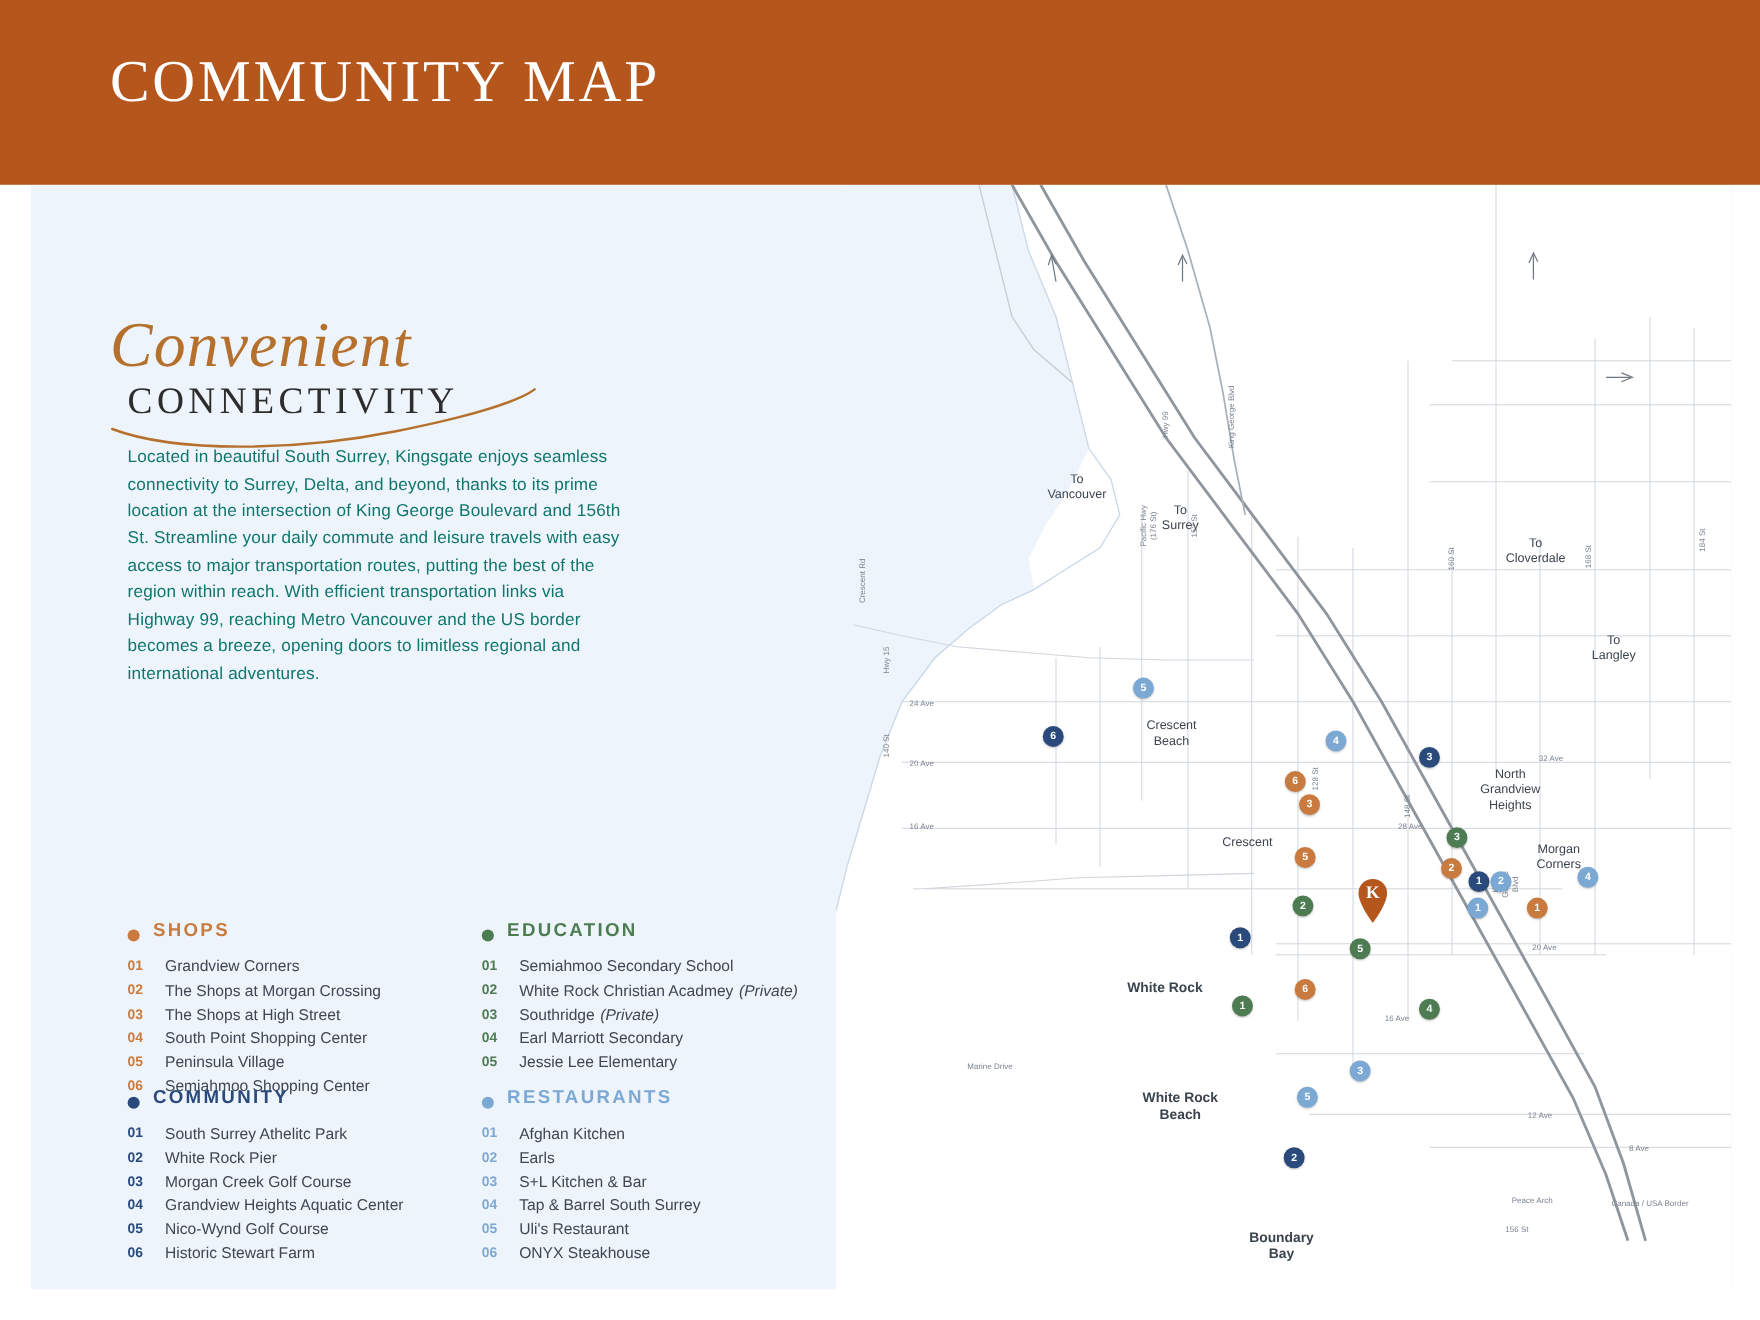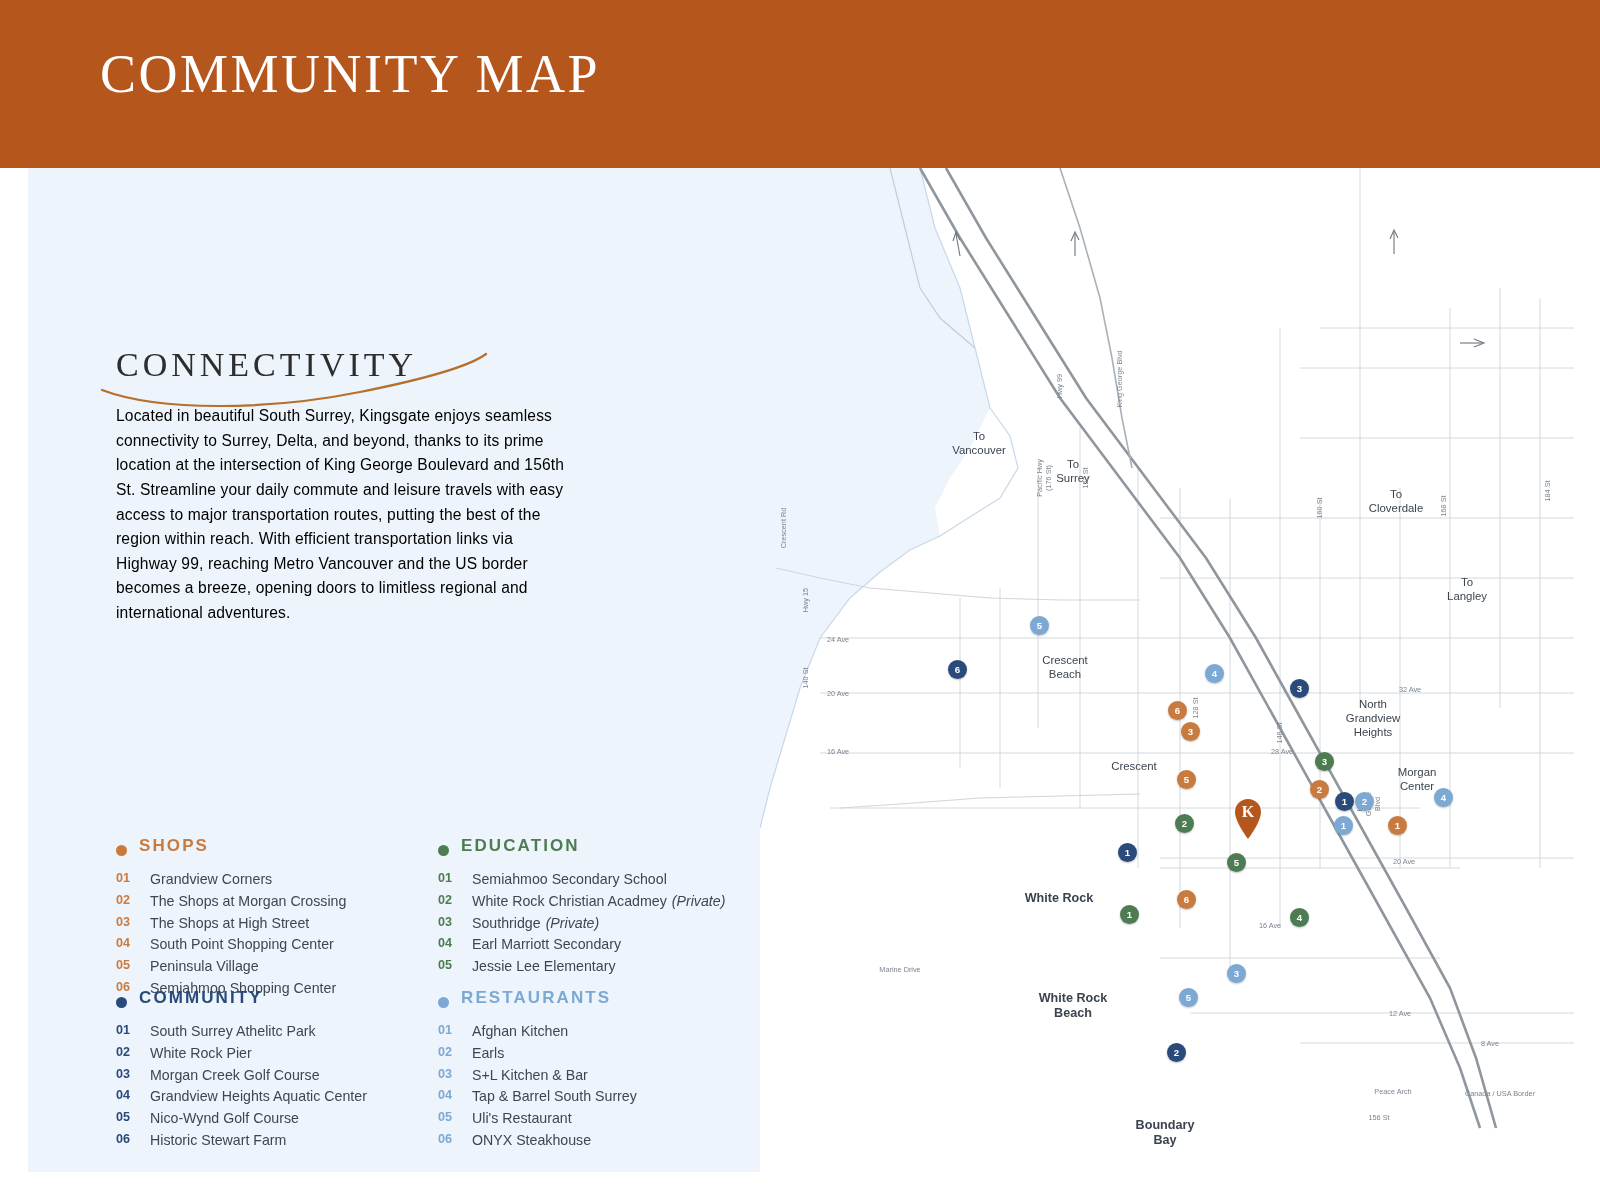--- a/index.html
+++ b/index.html
@@ -89,21 +89,21 @@
     color: #2d2d2d;
     letter-spacing: 4px;
     white-space: nowrap;
   }
   #intro-paragraph {
     position: absolute;
     left: 88px; top: 236px;
     width: 450px;
     font-size: 15.6px;
     line-height: 1.58;
-    color: #000000;
+    color: #0f766e;
     letter-spacing: .15px;
   }
 
   
   .legend-block { position: absolute; }
   .legend-head {
     display: flex; align-items: flex-end;
     margin-bottom: 14px;
   }
   .legend-dot {
@@ -222,20 +222,21 @@
 <div id="page">
 
   <div id="header">
     <div id="header-title">COMMUNITY MAP</div>
   </div>
 
   <div id="body-area">
 
     <div id="left-panel">
 
+      <div id="script-title">Convenient</div>
       <svg id="script-underline" viewBox="0 0 390 58">
         <path d="M2 40 C 60 62, 170 60, 260 42 C 320 30, 370 16, 386 4" fill="none" stroke="#b5702d" stroke-width="2.2" stroke-linecap="round"></path>
       </svg>
       <div id="connectivity-title">CONNECTIVITY</div>
       <div id="intro-paragraph">Located in beautiful South Surrey, Kingsgate enjoys seamless connectivity to Surrey, Delta, and beyond, thanks to its prime location at the intersection of King George Boulevard and 156th St. Streamline your daily commute and leisure travels with easy access to major transportation routes, putting the best of the region within reach. With efficient transportation links via Highway 99, reaching Metro Vancouver and the US border becomes a breeze, opening doors to limitless regional and international adventures.</div>
 
       <div class="legend-block" id="block-shops">
         <div class="legend-head">
           <span class="legend-dot c-shops-dot"></span>
           <span class="legend-title c-shops">SHOPS</span>
@@ -447,21 +448,21 @@
         </g>
       </svg>
 
       <div class="map-label" style="left:265px; top:486px; width:80px;">Crescent
 Beach</div>
       <div class="map-label" style="left:334px; top:592px; width:80px;">Crescent</div>
       <div class="map-label" style="left:570px; top:530px; width:86px;">North
 Grandview
 Heights</div>
       <div class="map-label" style="left:620px; top:598px; width:74px;">Morgan
-Center</div>
+Corners</div>
       <div class="map-label big" style="left:244px; top:723px; width:110px;">White Rock</div>
       <div class="map-label big" style="left:258px; top:823px; width:110px;">White Rock
 Beach</div>
       <div class="map-label big" style="left:350px; top:950px; width:110px;">Boundary
 Bay</div>
 
       <div class="map-label" style="left:180px; top:262px; width:78px;">To
 Vancouver</div>
       <div class="map-label" style="left:278px; top:290px; width:70px;">To
 Surrey</div>

